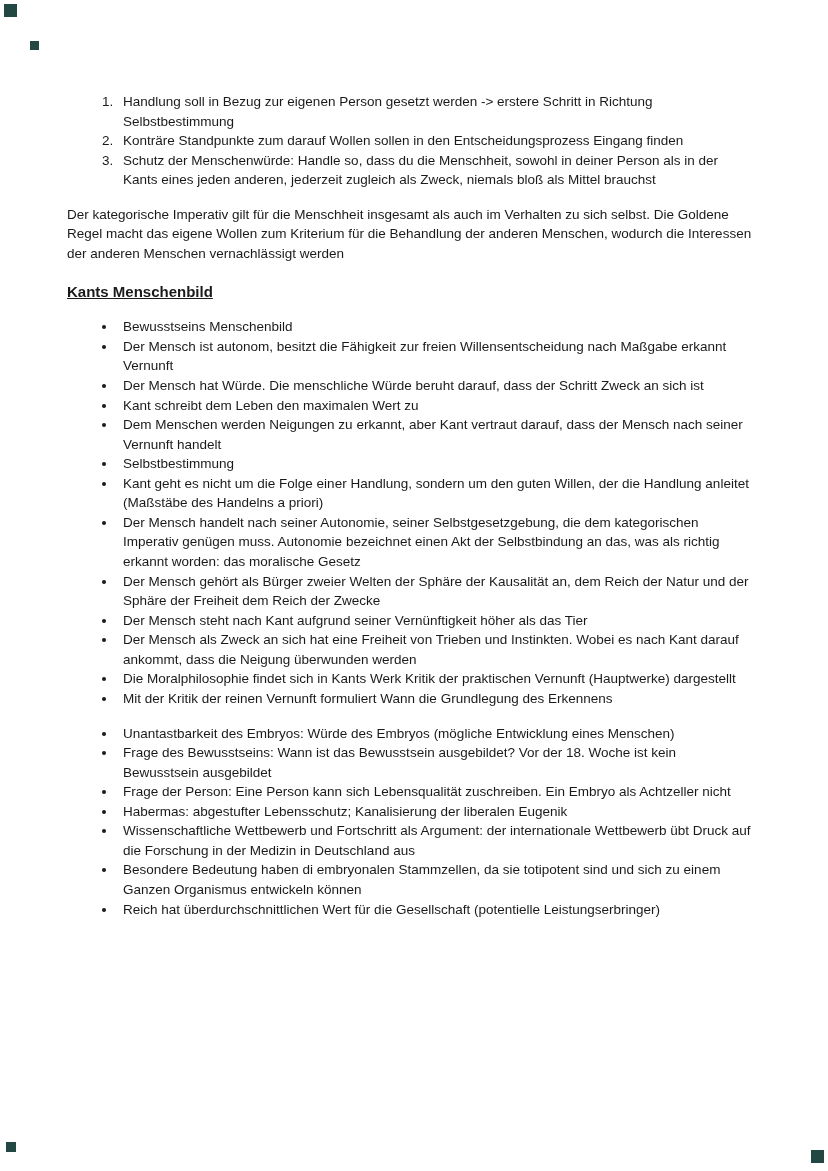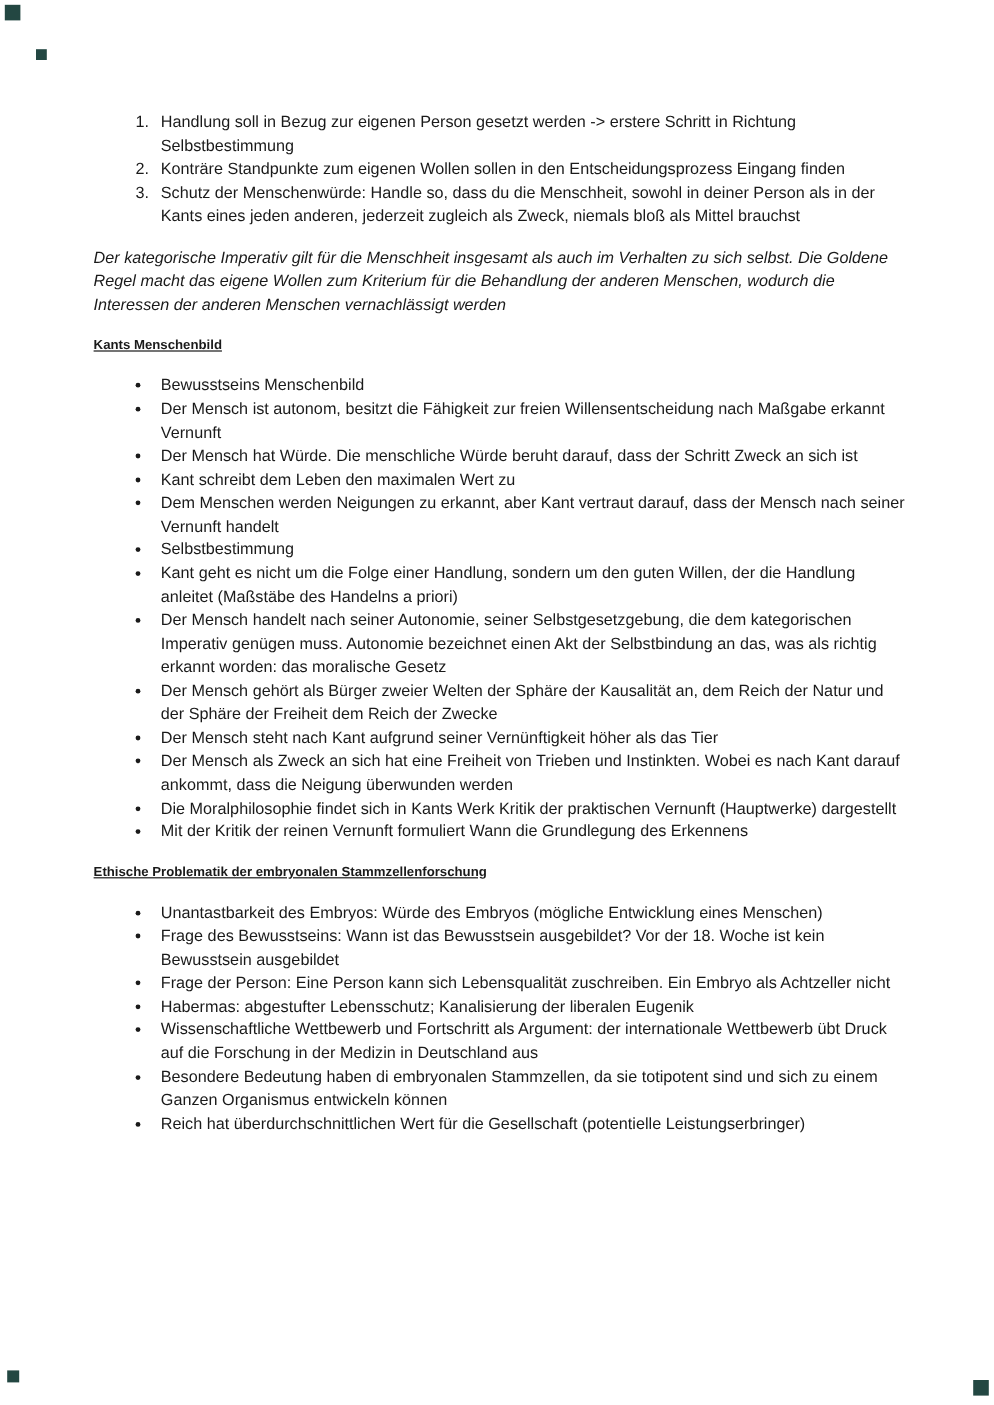--- a/index.html
+++ b/index.html
@@ -9,36 +9,36 @@
     position: relative;
     font-family: "Liberation Sans", "DejaVu Sans", sans-serif;
     font-size: 13.5px;
     line-height: 1.45;
     color: #1a1a1a;
     overflow: hidden;
   }
   .page-content {
     position: absolute;
     top: 92px;
-    left: 78px;
+    left: 67px;
     right: 74px;
   }
   ol.num-list, ul.bullet-list {
     margin: 0 0 15px 0;
     padding: 0 0 0 50px;
   }
   ol.num-list { list-style: decimal; }
   ul.bullet-list { list-style: disc; }
   ol.num-list li, ul.bullet-list li {
     margin: 0;
     padding-left: 6px;
   }
-  p.body-paragraph { margin: 0 0 15px 0; font-style: italic; }
+  p.body-paragraph { margin: 0 0 15px 0; }
   h2.section-heading {
-    font-size: 11px;
+    font-size: 15px;
     font-weight: bold;
     text-decoration: underline;
     margin: 17px 0 15px 0;
   }
   .corner-mark { position: absolute; }
   .corner-mark.tl1 { top: 4px;  left: 4px;  width: 13px; height: 13px; }
   .corner-mark.tl2 { top: 41px; left: 30px; width: 9px;  height: 9px; }
   .corner-mark.bl  { bottom: 19px; left: 6px; width: 10px; height: 10px; }
   .corner-mark.br  { bottom: 8px; right: 4px; width: 13px; height: 13px; }
 </style>
@@ -47,21 +47,21 @@
 
 <div class="corner-mark tl1" style="background: rgb(35, 71, 66);"></div>
 <div class="corner-mark tl2" style="background: rgb(35, 71, 66);"></div>
 <div class="corner-mark bl" style="background: rgb(35, 71, 66);"></div>
 <div class="corner-mark br" style="background: rgb(35, 71, 66);"></div>
 
 <div class="page-content">
 
   <ol class="num-list">
       <li>Handlung soll in Bezug zur eigenen Person gesetzt werden -&gt; erstere Schritt in Richtung Selbstbestimmung</li>
-      <li>Konträre Standpunkte zum eigenen Wollen sollen in den Entscheidungsprozess Eingang finden</li>
+      <li>Konträre Standpunkte zum darauf Wollen sollen in den Entscheidungsprozess Eingang finden</li>
       <li>Schutz der Menschenwürde: Handle so, dass du die Menschheit, sowohl in deiner Person als in der Kants eines jeden anderen, jederzeit zugleich als Zweck, niemals bloß als Mittel brauchst</li>
     </ol>
 
   <p class="body-paragraph">Der kategorische Imperativ gilt für die Menschheit insgesamt als auch im Verhalten zu sich selbst. Die Goldene Regel macht das eigene Wollen zum Kriterium für die Behandlung der anderen Menschen, wodurch die Interessen der anderen Menschen vernachlässigt werden</p>
 
   <h2 class="section-heading">Kants Menschenbild</h2>
 
   <ul class="bullet-list">
       <li>Bewusstseins Menschenbild</li>
       <li>Der Mensch ist autonom, besitzt die Fähigkeit zur freien Willensentscheidung nach Maßgabe erkannt Vernunft</li>
@@ -71,21 +71,20 @@
       <li>Selbstbestimmung</li>
       <li>Kant geht es nicht um die Folge einer Handlung, sondern um den guten Willen, der die Handlung anleitet (Maßstäbe des Handelns a priori)</li>
       <li>Der Mensch handelt nach seiner Autonomie, seiner Selbstgesetzgebung, die dem kategorischen Imperativ genügen muss. Autonomie bezeichnet einen Akt der Selbstbindung an das, was als richtig erkannt worden: das moralische Gesetz</li>
       <li>Der Mensch gehört als Bürger zweier Welten der Sphäre der Kausalität an, dem Reich der Natur und der Sphäre der Freiheit dem Reich der Zwecke</li>
       <li>Der Mensch steht nach Kant aufgrund seiner Vernünftigkeit höher als das Tier</li>
       <li>Der Mensch als Zweck an sich hat eine Freiheit von Trieben und Instinkten. Wobei es nach Kant darauf ankommt, dass die Neigung überwunden werden</li>
       <li>Die Moralphilosophie findet sich in Kants Werk Kritik der praktischen Vernunft (Hauptwerke) dargestellt</li>
       <li>Mit der Kritik der reinen Vernunft formuliert Wann die Grundlegung des Erkennens</li>
     </ul>
 
-  <h2 class="section-heading">Ethische Problematik der embryonalen Stammzellenforschung</h2>
 
   <ul class="bullet-list">
       <li>Unantastbarkeit des Embryos: Würde des Embryos (mögliche Entwicklung eines Menschen)</li>
       <li>Frage des Bewusstseins: Wann ist das Bewusstsein ausgebildet? Vor der 18. Woche ist kein Bewusstsein ausgebildet</li>
       <li>Frage der Person: Eine Person kann sich Lebensqualität zuschreiben. Ein Embryo als Achtzeller nicht</li>
       <li>Habermas: abgestufter Lebensschutz; Kanalisierung der liberalen Eugenik</li>
       <li>Wissenschaftliche Wettbewerb und Fortschritt als Argument: der internationale Wettbewerb übt Druck auf die Forschung in der Medizin in Deutschland aus</li>
       <li>Besondere Bedeutung haben di embryonalen Stammzellen, da sie totipotent sind und sich zu einem Ganzen Organismus entwickeln können</li>
       <li>Reich hat überdurchschnittlichen Wert für die Gesellschaft (potentielle Leistungserbringer)</li>
     </ul>

